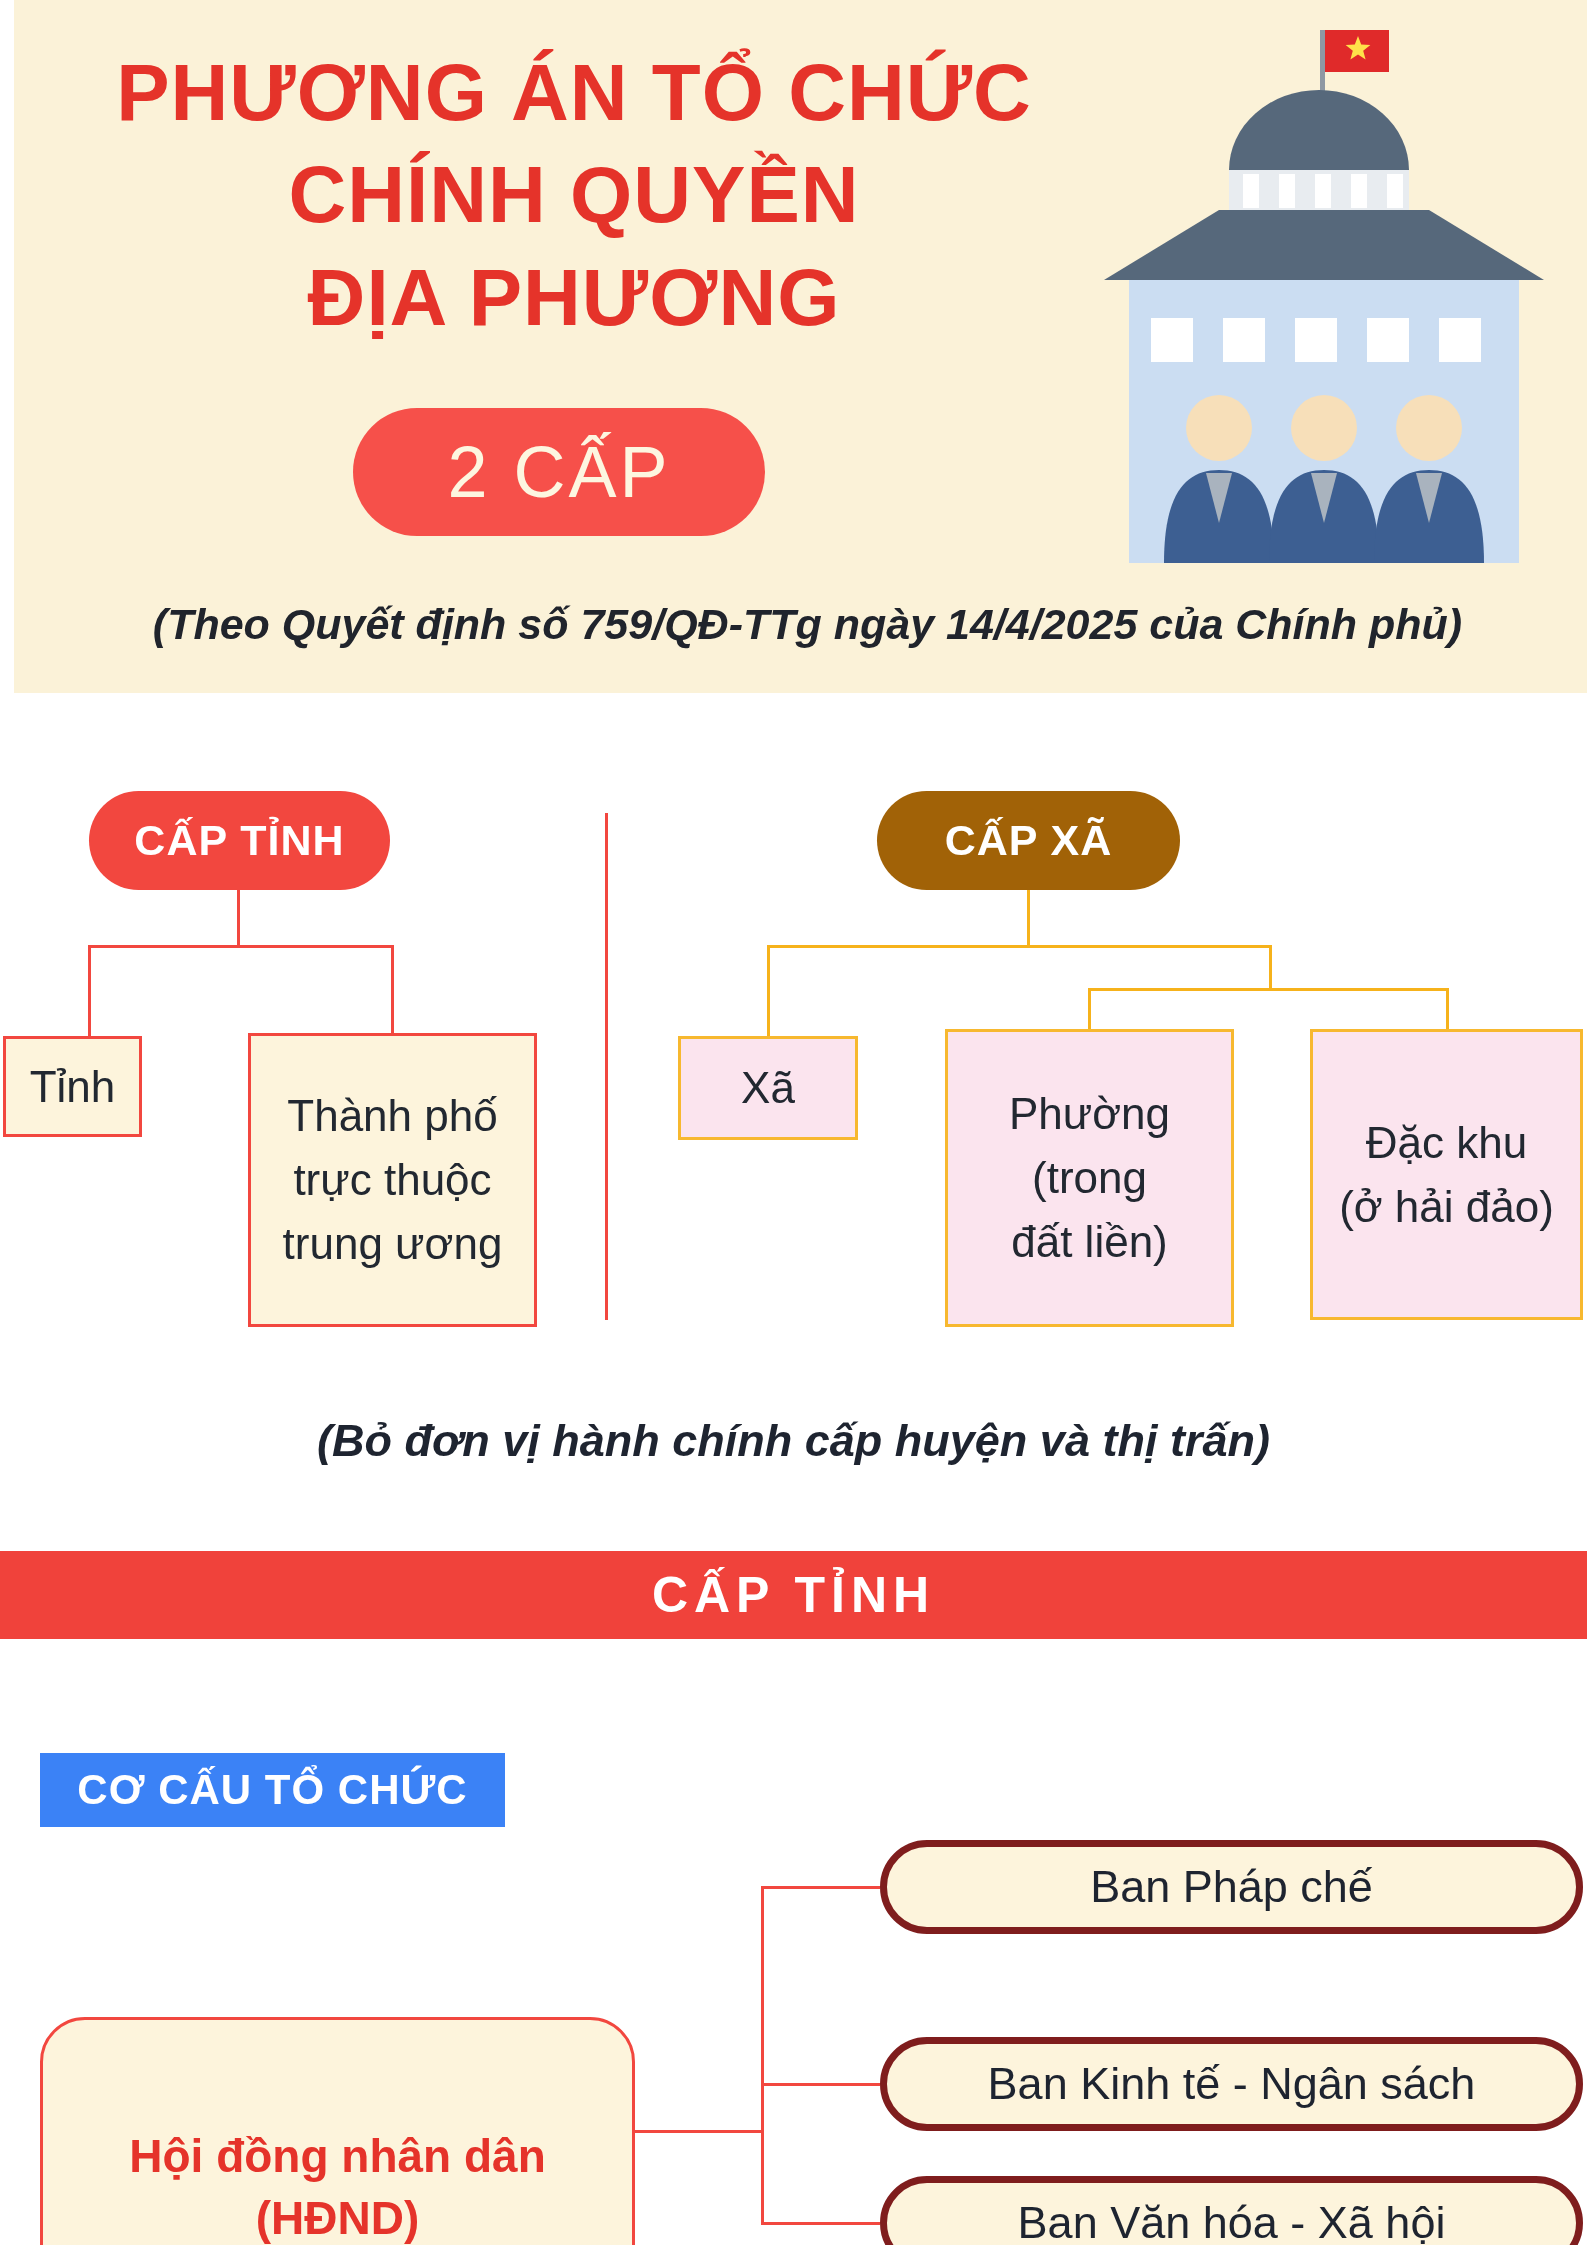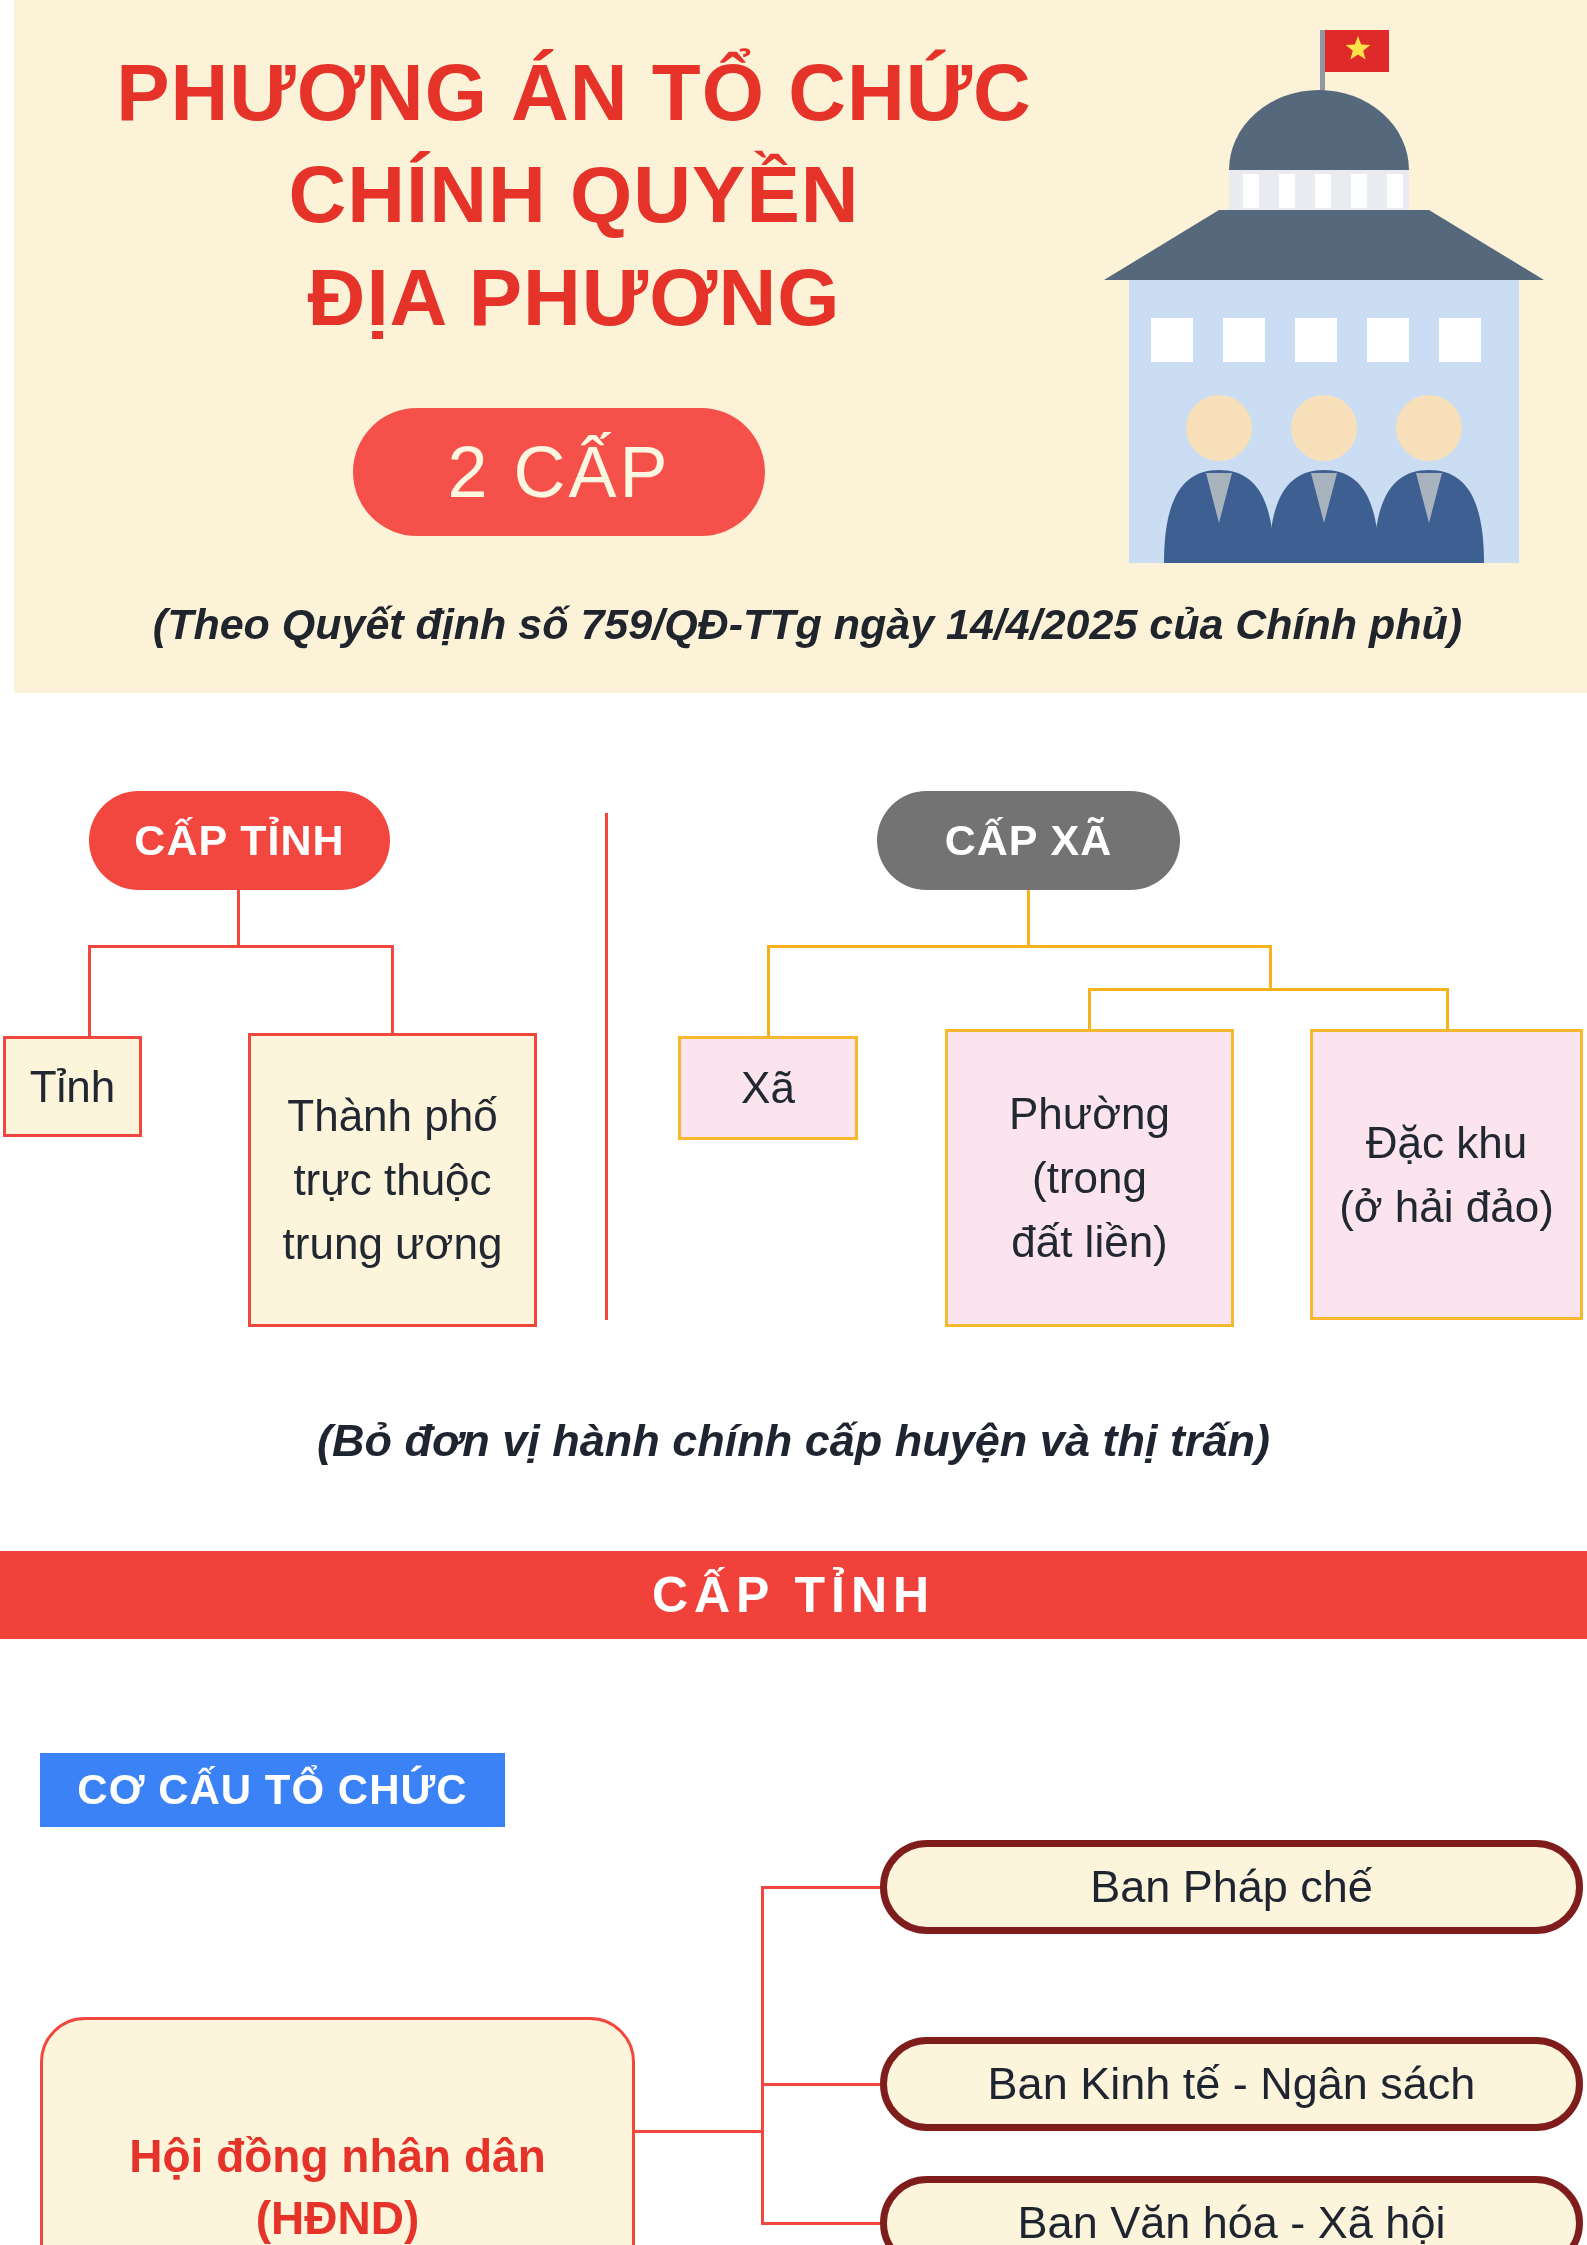--- a/index.html
+++ b/index.html
@@ -27,21 +27,21 @@
     font-size:43px; font-style:italic; font-weight:bold; color:#20242C;
   }
   .building { left:1055px; top:18px; width:510px; height:545px; }
 
   
   .pill {
     border-radius:60px; display:flex; align-items:center; justify-content:center;
     font-weight:bold; color:#ffffff; font-size:43px; letter-spacing:1px;
   }
   .pill-red { background:#F2473F; }
-  .pill-yellow { background:#737373; }
+  .pill-yellow { background:#a16207; }
   .ubox {
     display:flex; align-items:center; justify-content:center; text-align:center;
     font-size:44px; line-height:1.45; color:#222831; white-space:pre-line;
   }
   .ubox-red  { background:#FDF4DC; border:3px solid #F2473F; }
   .ubox-pink { background:#FBE4EE; border:3px solid #F7B82F; }
   .line-r { background:#F2473F; }
   .line-y { background:#F6B21B; }
   .note {
     left:0; top:1415px; width:1587px; text-align:center;

